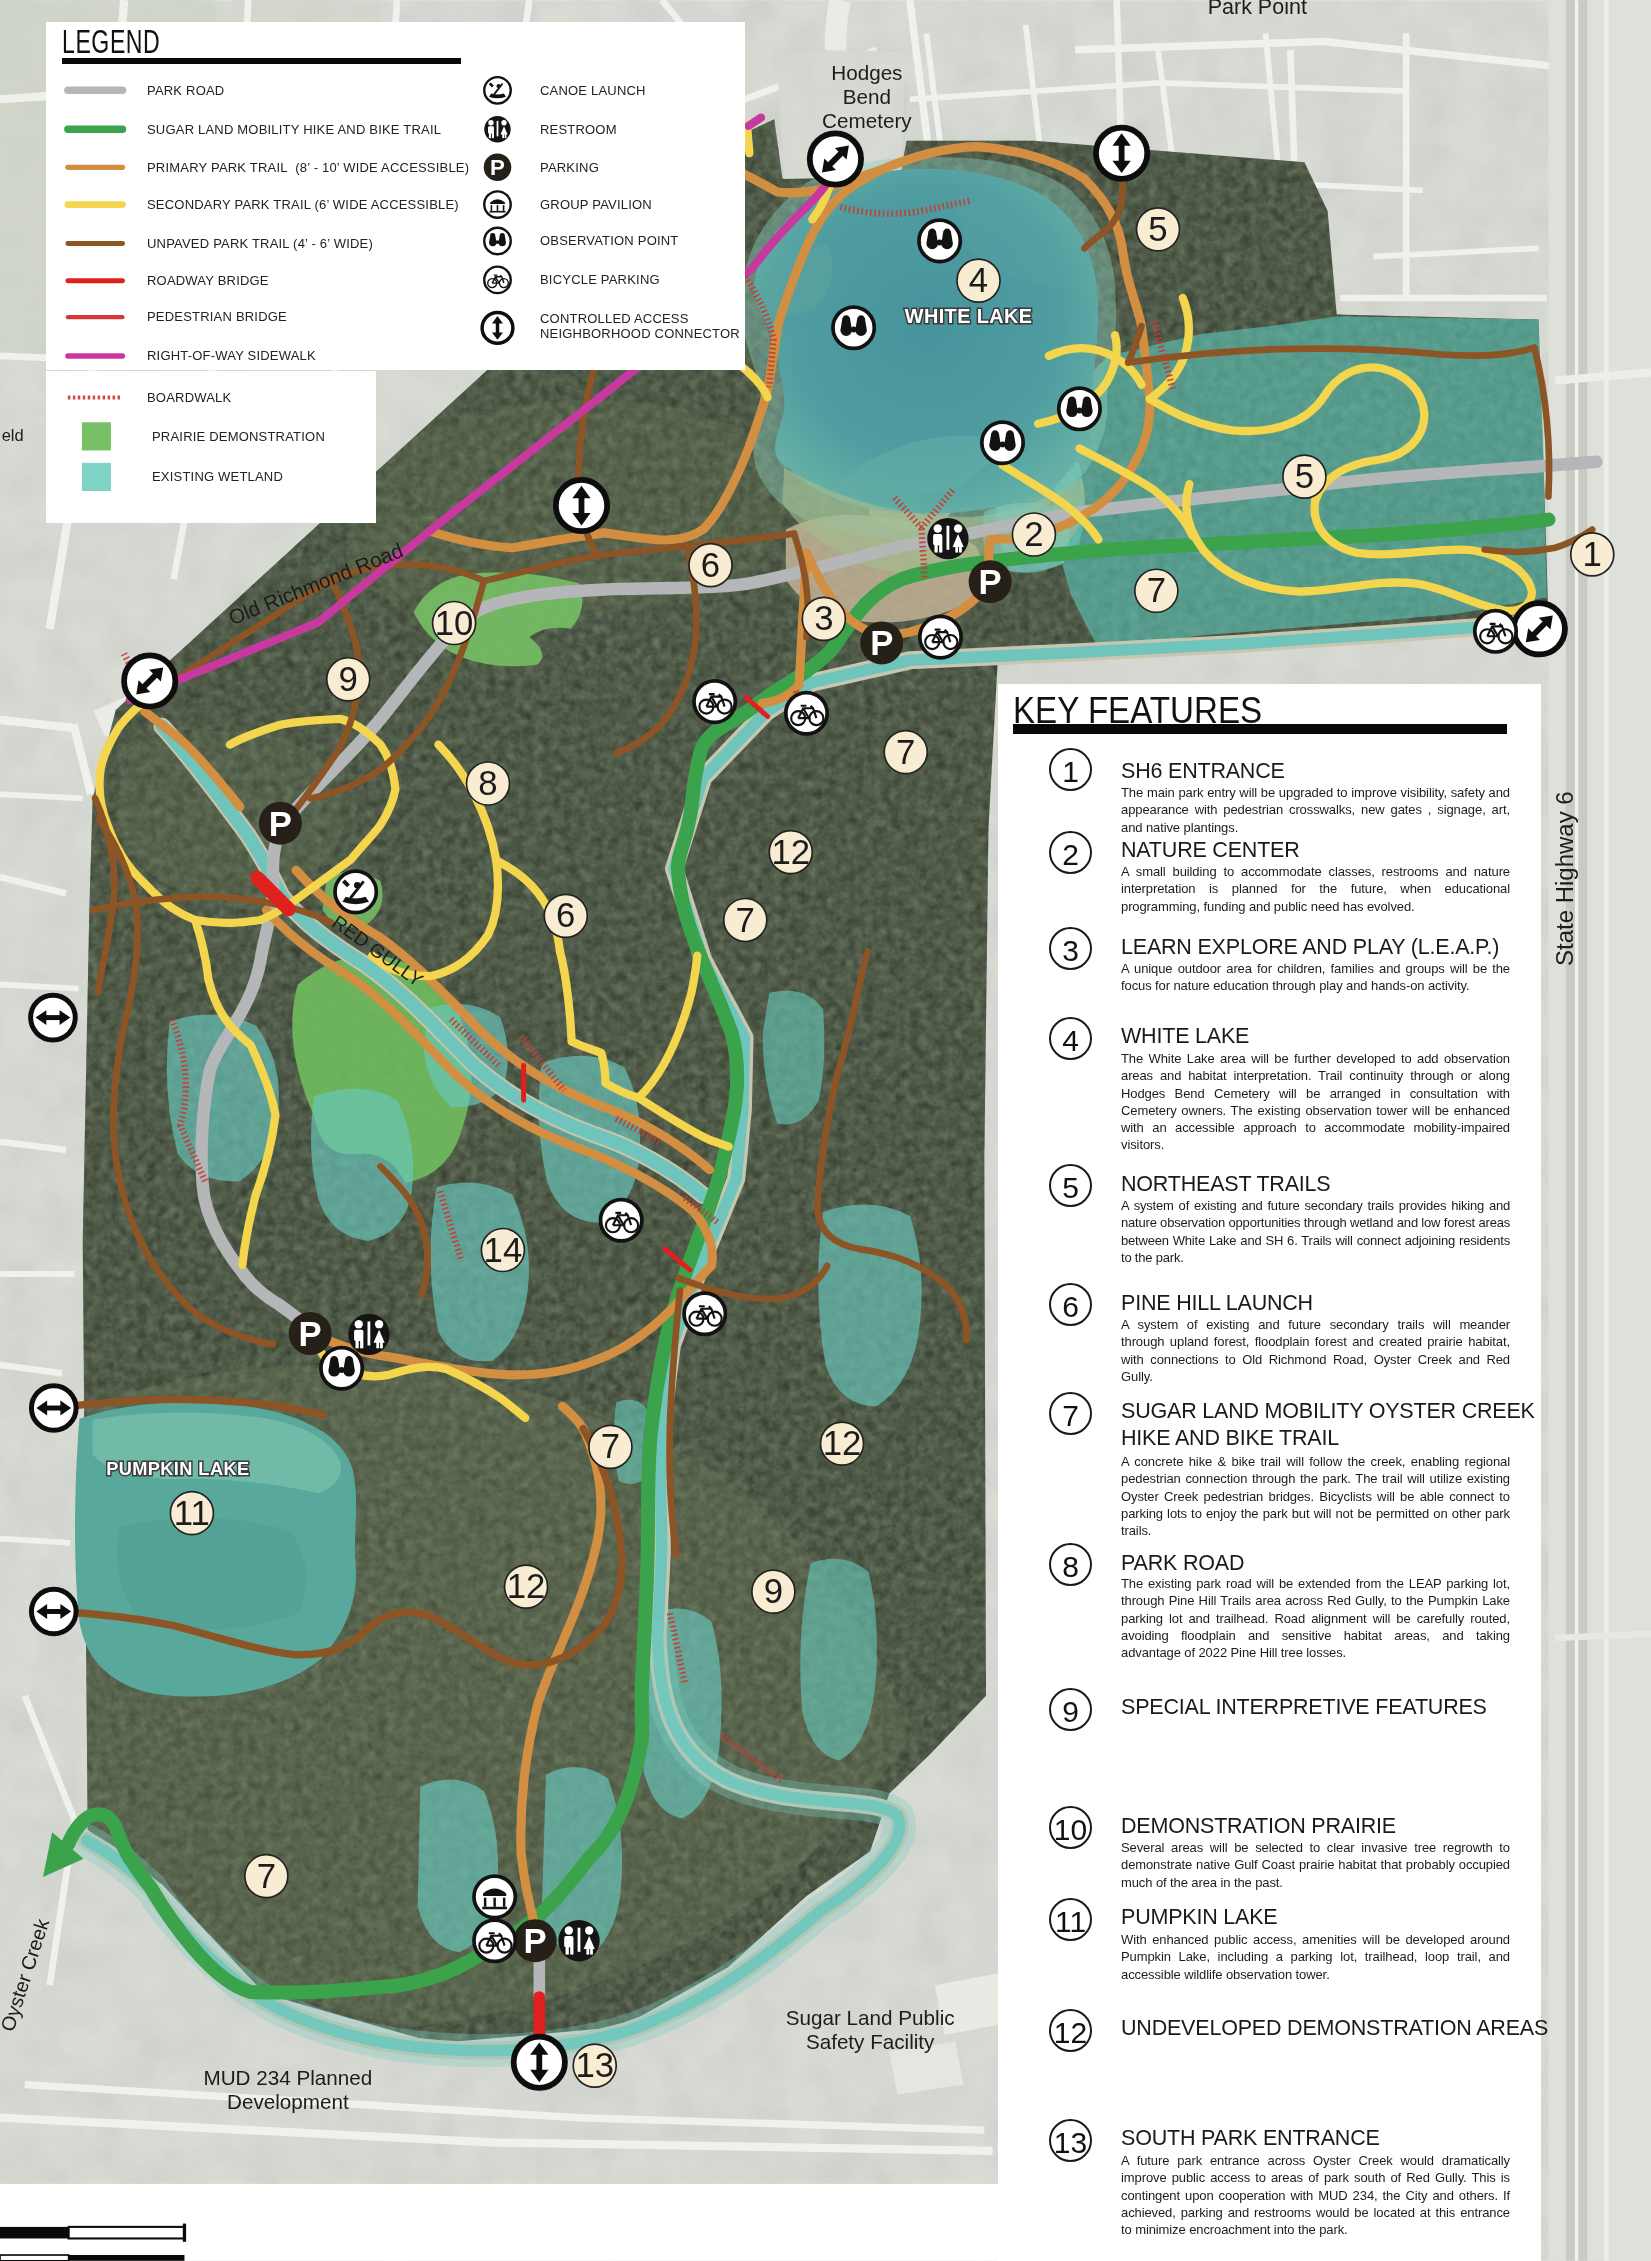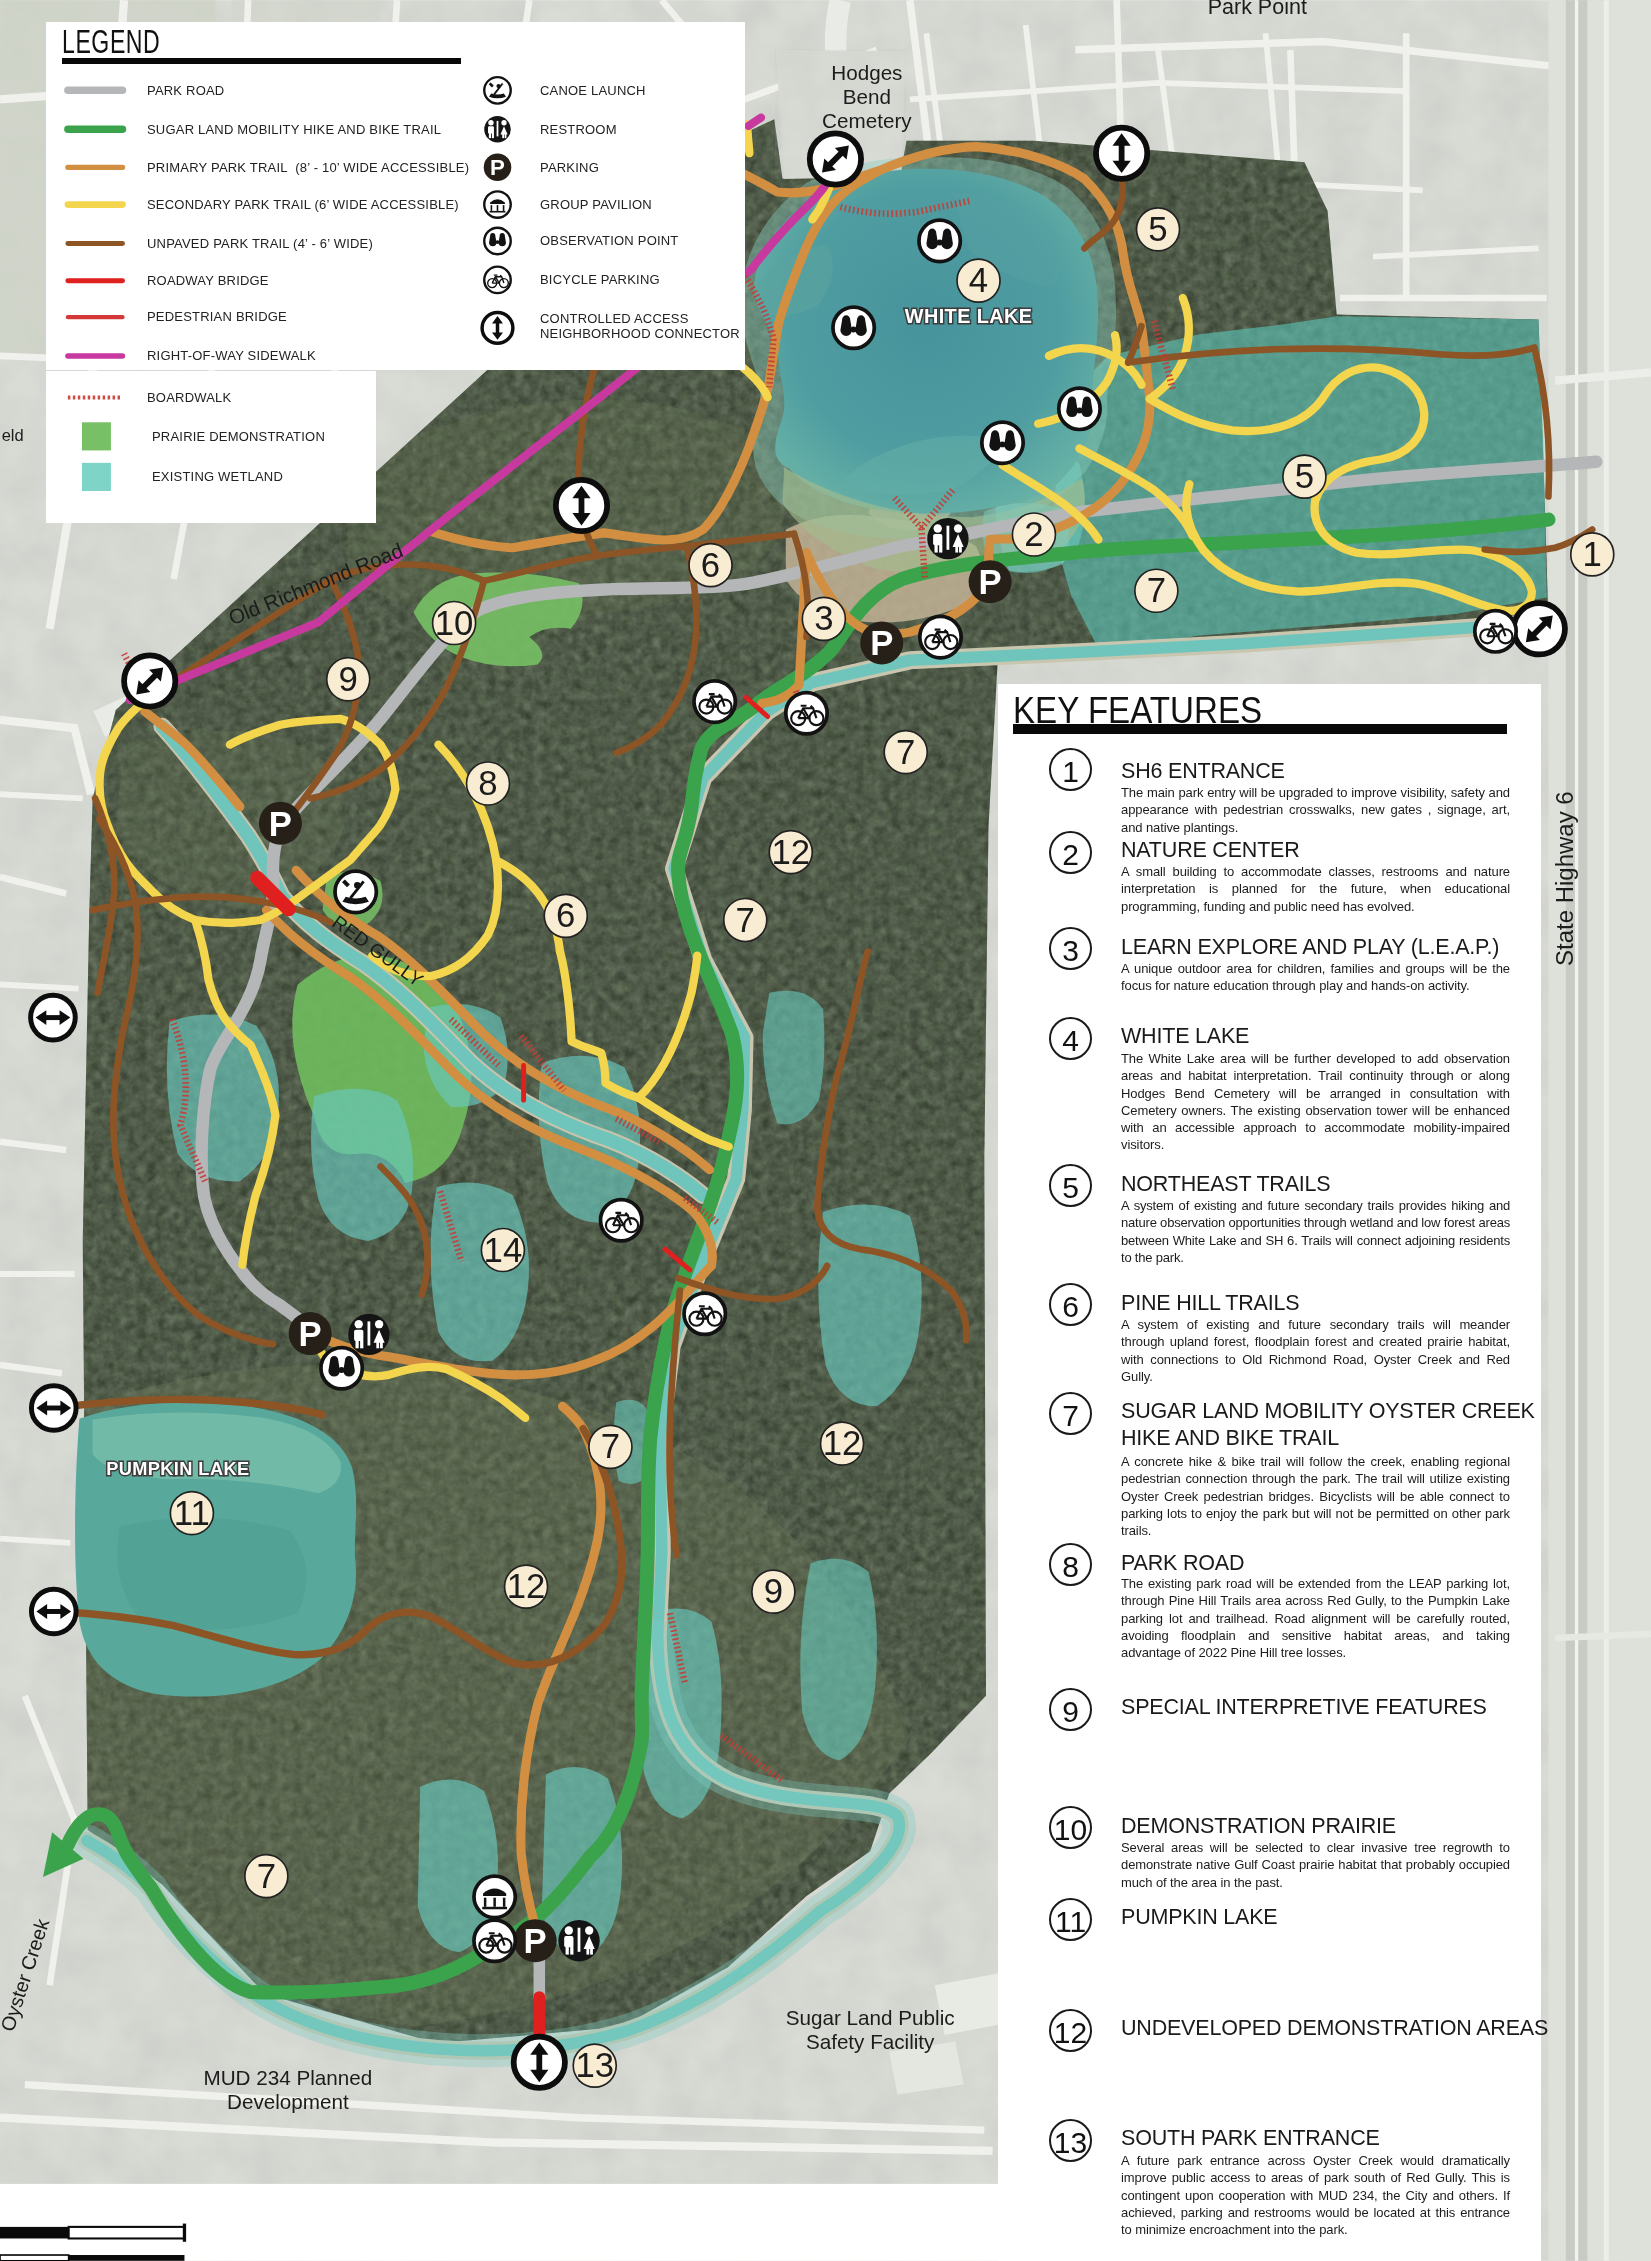--- a/index.html
+++ b/index.html
@@ -606,35 +606,36 @@
 <div class="kfc" style="left:1049px;top:927px">3</div>
 <div class="kfh" style="top:935px">LEARN EXPLORE AND PLAY (L.E.A.P.)</div>
 <div class="kfb" style="top:960px">A unique outdoor area for children, families and groups will be the focus for nature education through play and hands-on activity.</div>
 <div class="kfc" style="left:1049px;top:1017px">4</div>
 <div class="kfh" style="top:1024px">WHITE LAKE</div>
 <div class="kfb" style="top:1050px">The White Lake area will be further developed to add observation areas and habitat interpretation. Trail continuity through or along Hodges Bend Cemetery will be arranged in consultation with Cemetery owners. The existing observation tower will be enhanced with an accessible approach to accommodate mobility-impaired visitors.</div>
 <div class="kfc" style="left:1049px;top:1164px">5</div>
 <div class="kfh" style="top:1172px">NORTHEAST TRAILS</div>
 <div class="kfb" style="top:1197px;letter-spacing:-0.2px">A system of existing and future secondary trails provides hiking and nature observation opportunities through wetland and low forest areas between White Lake and SH 6. Trails will connect adjoining residents to the park.</div>
 <div class="kfc" style="left:1049px;top:1283px">6</div>
-<div class="kfh" style="top:1291px">PINE HILL TRAILS</div>
+<div class="kfh" style="top:1291px">PINE HILL LAUNCH</div>
 <div class="kfb" style="top:1316px">A system of existing and future secondary trails will meander through upland forest, floodplain forest and created prairie habitat, with connections to Old Richmond Road, Oyster Creek and Red Gully.</div>
 <div class="kfc" style="left:1049px;top:1392px">7</div>
 <div class="kfh" style="top:1399px">SUGAR LAND MOBILITY OYSTER CREEK</div>
 <div class="kfh" style="top:1426px">HIKE AND BIKE TRAIL</div>
 <div class="kfb" style="top:1453px">A concrete hike &amp; bike trail will follow the creek, enabling regional pedestrian connection through the park. The trail will utilize existing Oyster Creek pedestrian bridges. Bicyclists will be able connect to parking lots to enjoy the park but will not be permitted on other park trails.</div>
 <div class="kfc" style="left:1049px;top:1543px">8</div>
 <div class="kfh" style="top:1551px">PARK ROAD</div>
 <div class="kfb" style="top:1575px">The existing park road will be extended from the LEAP parking lot, through Pine Hill Trails area across Red Gully, to the Pumpkin Lake parking lot and trailhead. Road alignment will be carefully routed, avoiding floodplain and sensitive habitat areas, and taking advantage of 2022 Pine Hill tree losses.</div>
 <div class="kfc" style="left:1049px;top:1688px">9</div>
 <div class="kfh" style="top:1695px">SPECIAL INTERPRETIVE FEATURES</div>
 <div class="kfc" style="left:1049px;top:1806px">10</div>
 <div class="kfh" style="top:1814px">DEMONSTRATION PRAIRIE</div>
 <div class="kfb" style="top:1839px">Several areas will be selected to clear invasive tree regrowth to demonstrate native Gulf Coast prairie habitat that probably occupied much of the area in the past.</div>
 <div class="kfc" style="left:1049px;top:1898px">11</div>
 <div class="kfh" style="top:1905px">PUMPKIN LAKE</div>
+<div class="kfb" style="top:1931px">With enhanced public access, amenities will be developed around Pumpkin Lake, including a parking lot, trailhead, loop trail, and accessible wildlife observation tower.</div>
 <div class="kfc" style="left:1049px;top:2009px">12</div>
 <div class="kfh" style="top:2016px">UNDEVELOPED DEMONSTRATION AREAS</div>
 <div class="kfc" style="left:1049px;top:2119px">13</div>
 <div class="kfh" style="top:2126px">SOUTH PARK ENTRANCE</div>
 <div class="kfb" style="top:2152px">A future park entrance across Oyster Creek would dramatically improve public access to areas of park south of Red Gully. This is contingent upon cooperation with MUD 234, the City and others. If achieved, parking and restrooms would be located at this entrance to minimize encroachment into the park.</div>
 </div>
 
 
 </body></html>

